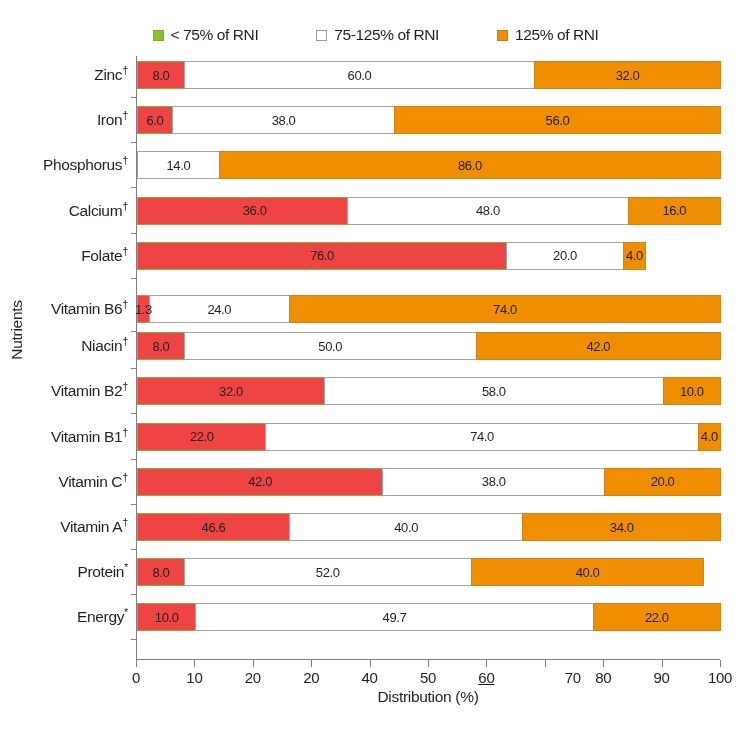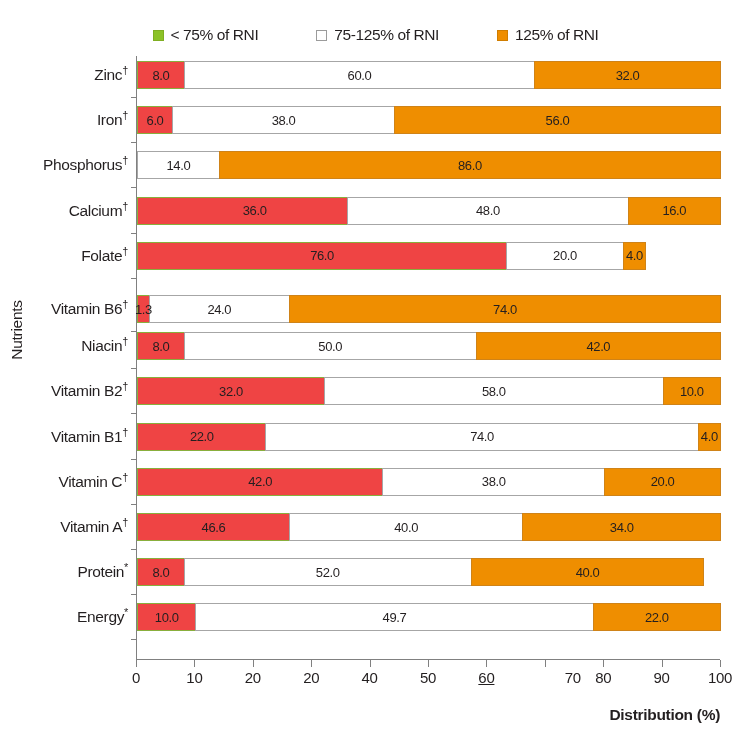--- a/index.html
+++ b/index.html
@@ -60,26 +60,25 @@
     justify-content: center;
     font-size: 15.5px;
     letter-spacing: -0.3px;
   }
   #y-axis-title span {
     transform: rotate(-90deg);
     white-space: nowrap;
   }
   #x-axis-title {
     position: absolute;
-    left: 136px; top: 706px;
+    left: 136px; top: 688px;
     width: 584px;
-    text-align: right;
+    text-align: center;
     font-size: 15.5px;
     letter-spacing: -0.3px;
-    font-weight: bold;
   }
 
   
   #plot {
     position: absolute;
     left: 136px; top: 56px;
     width: 584px; height: 604px;
     border-left: 1.5px solid #808080;
     border-bottom: 1.5px solid #808080;
   }

